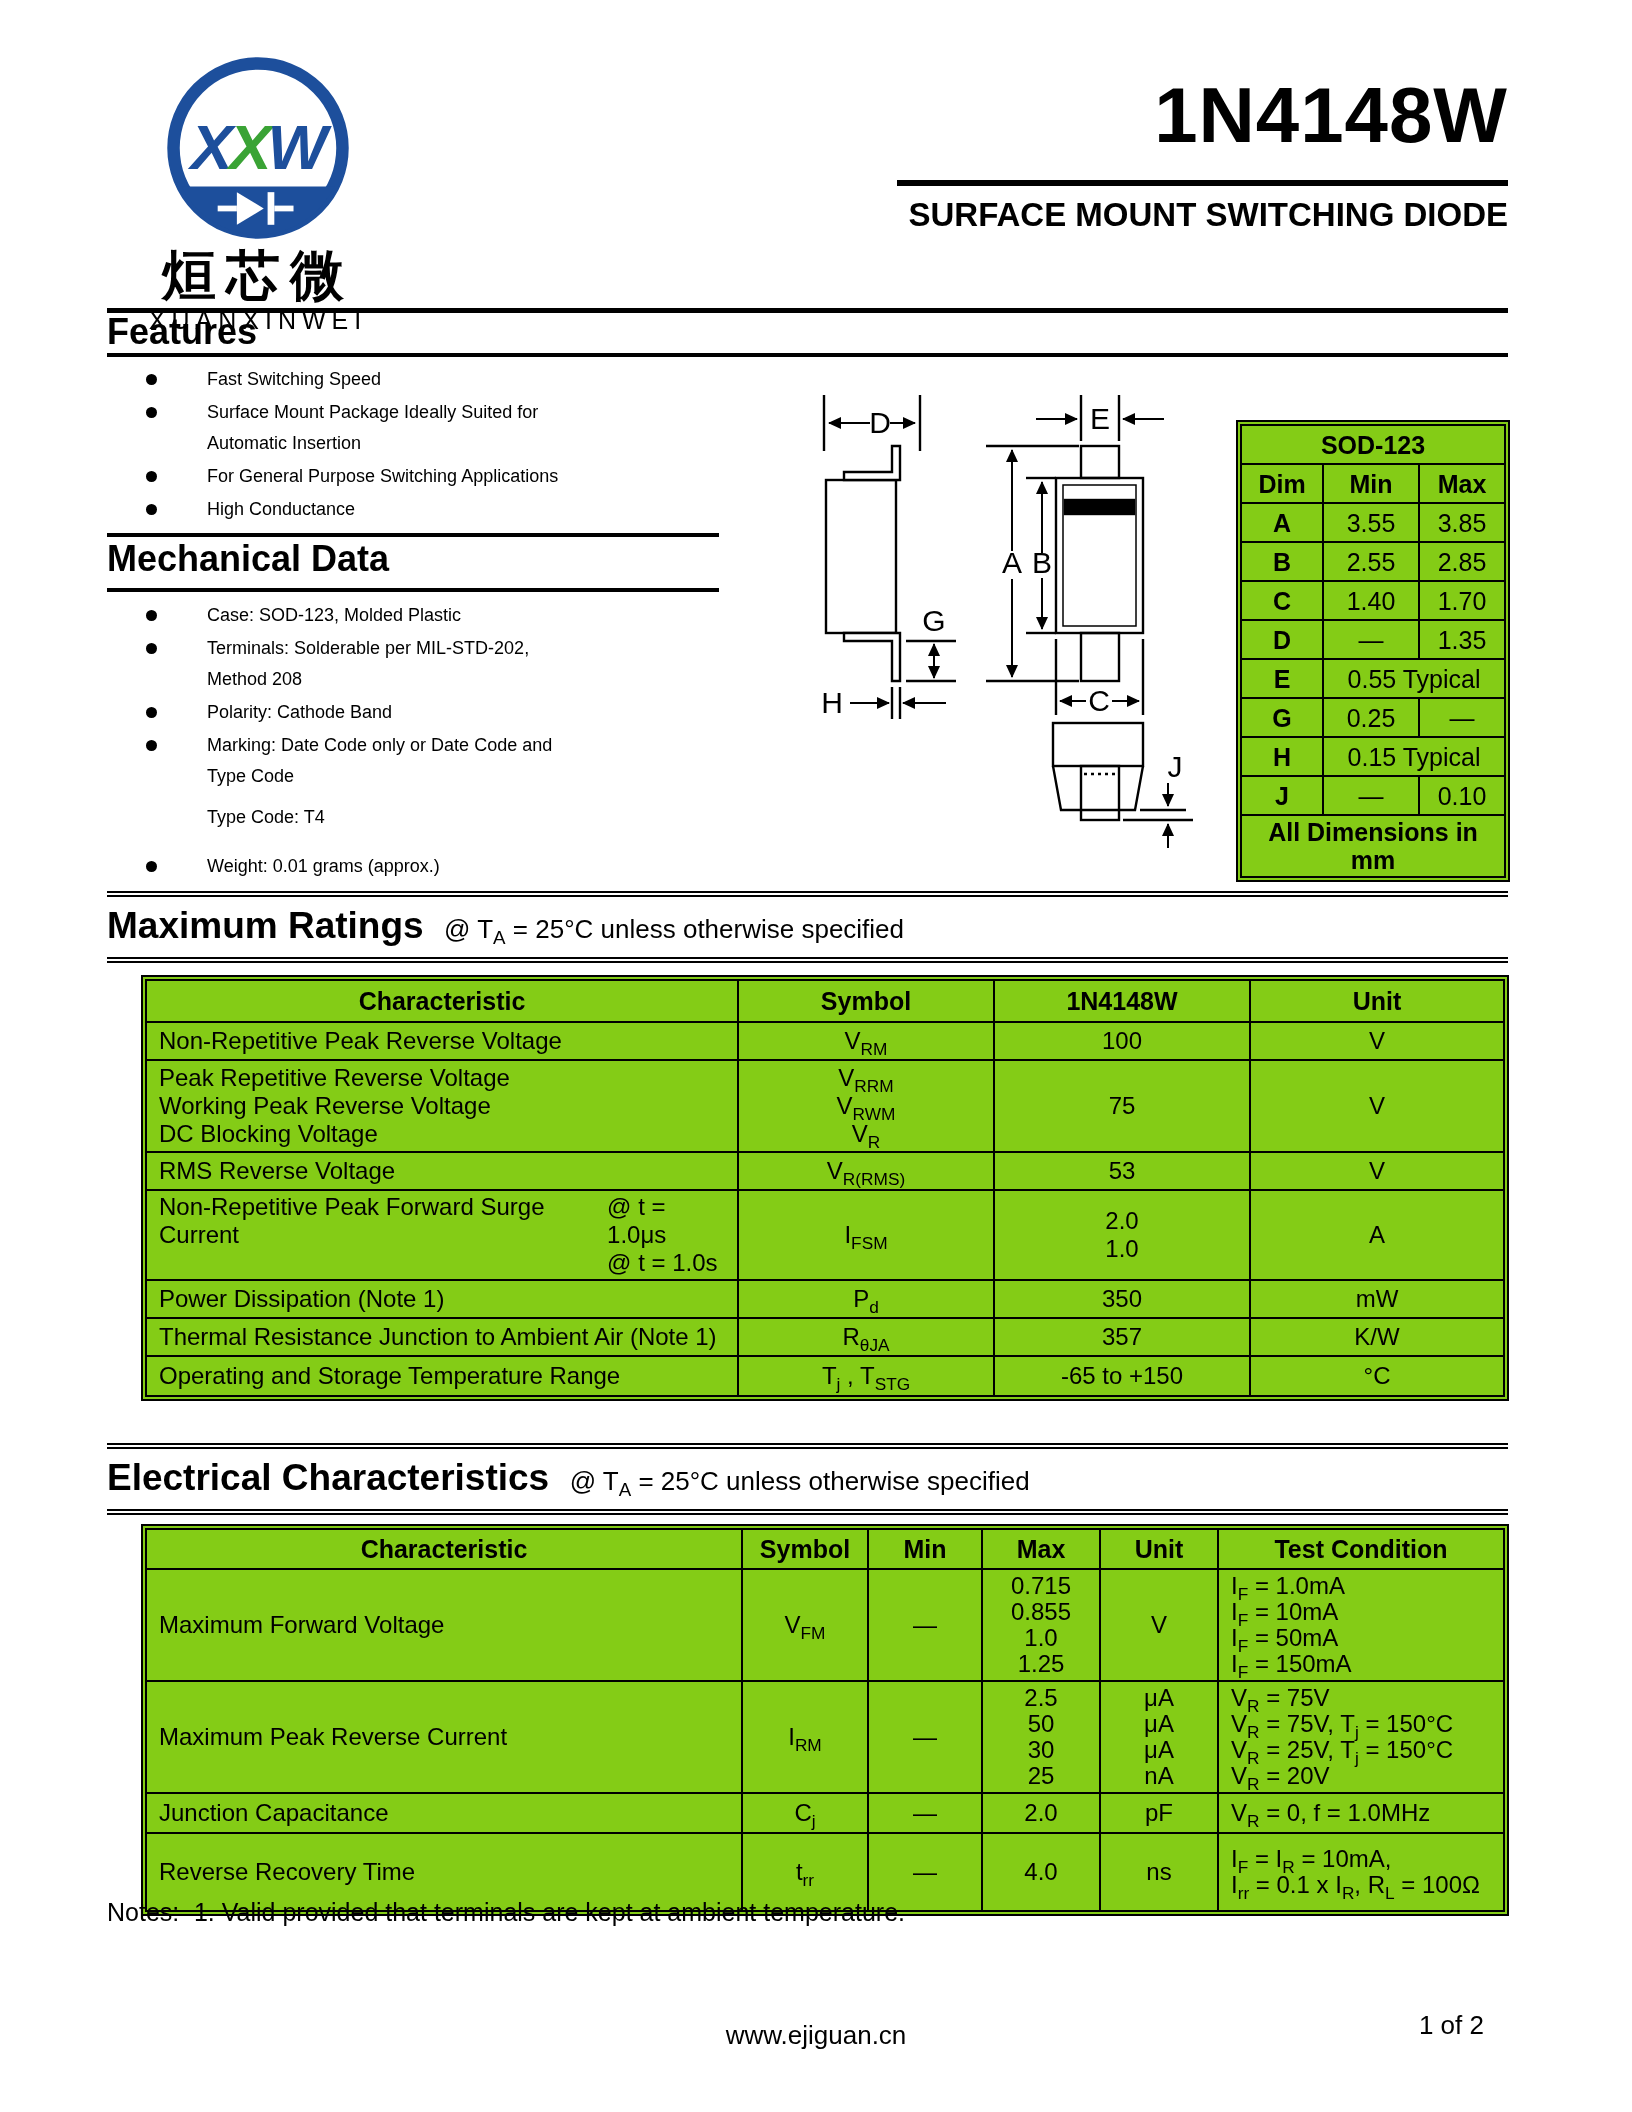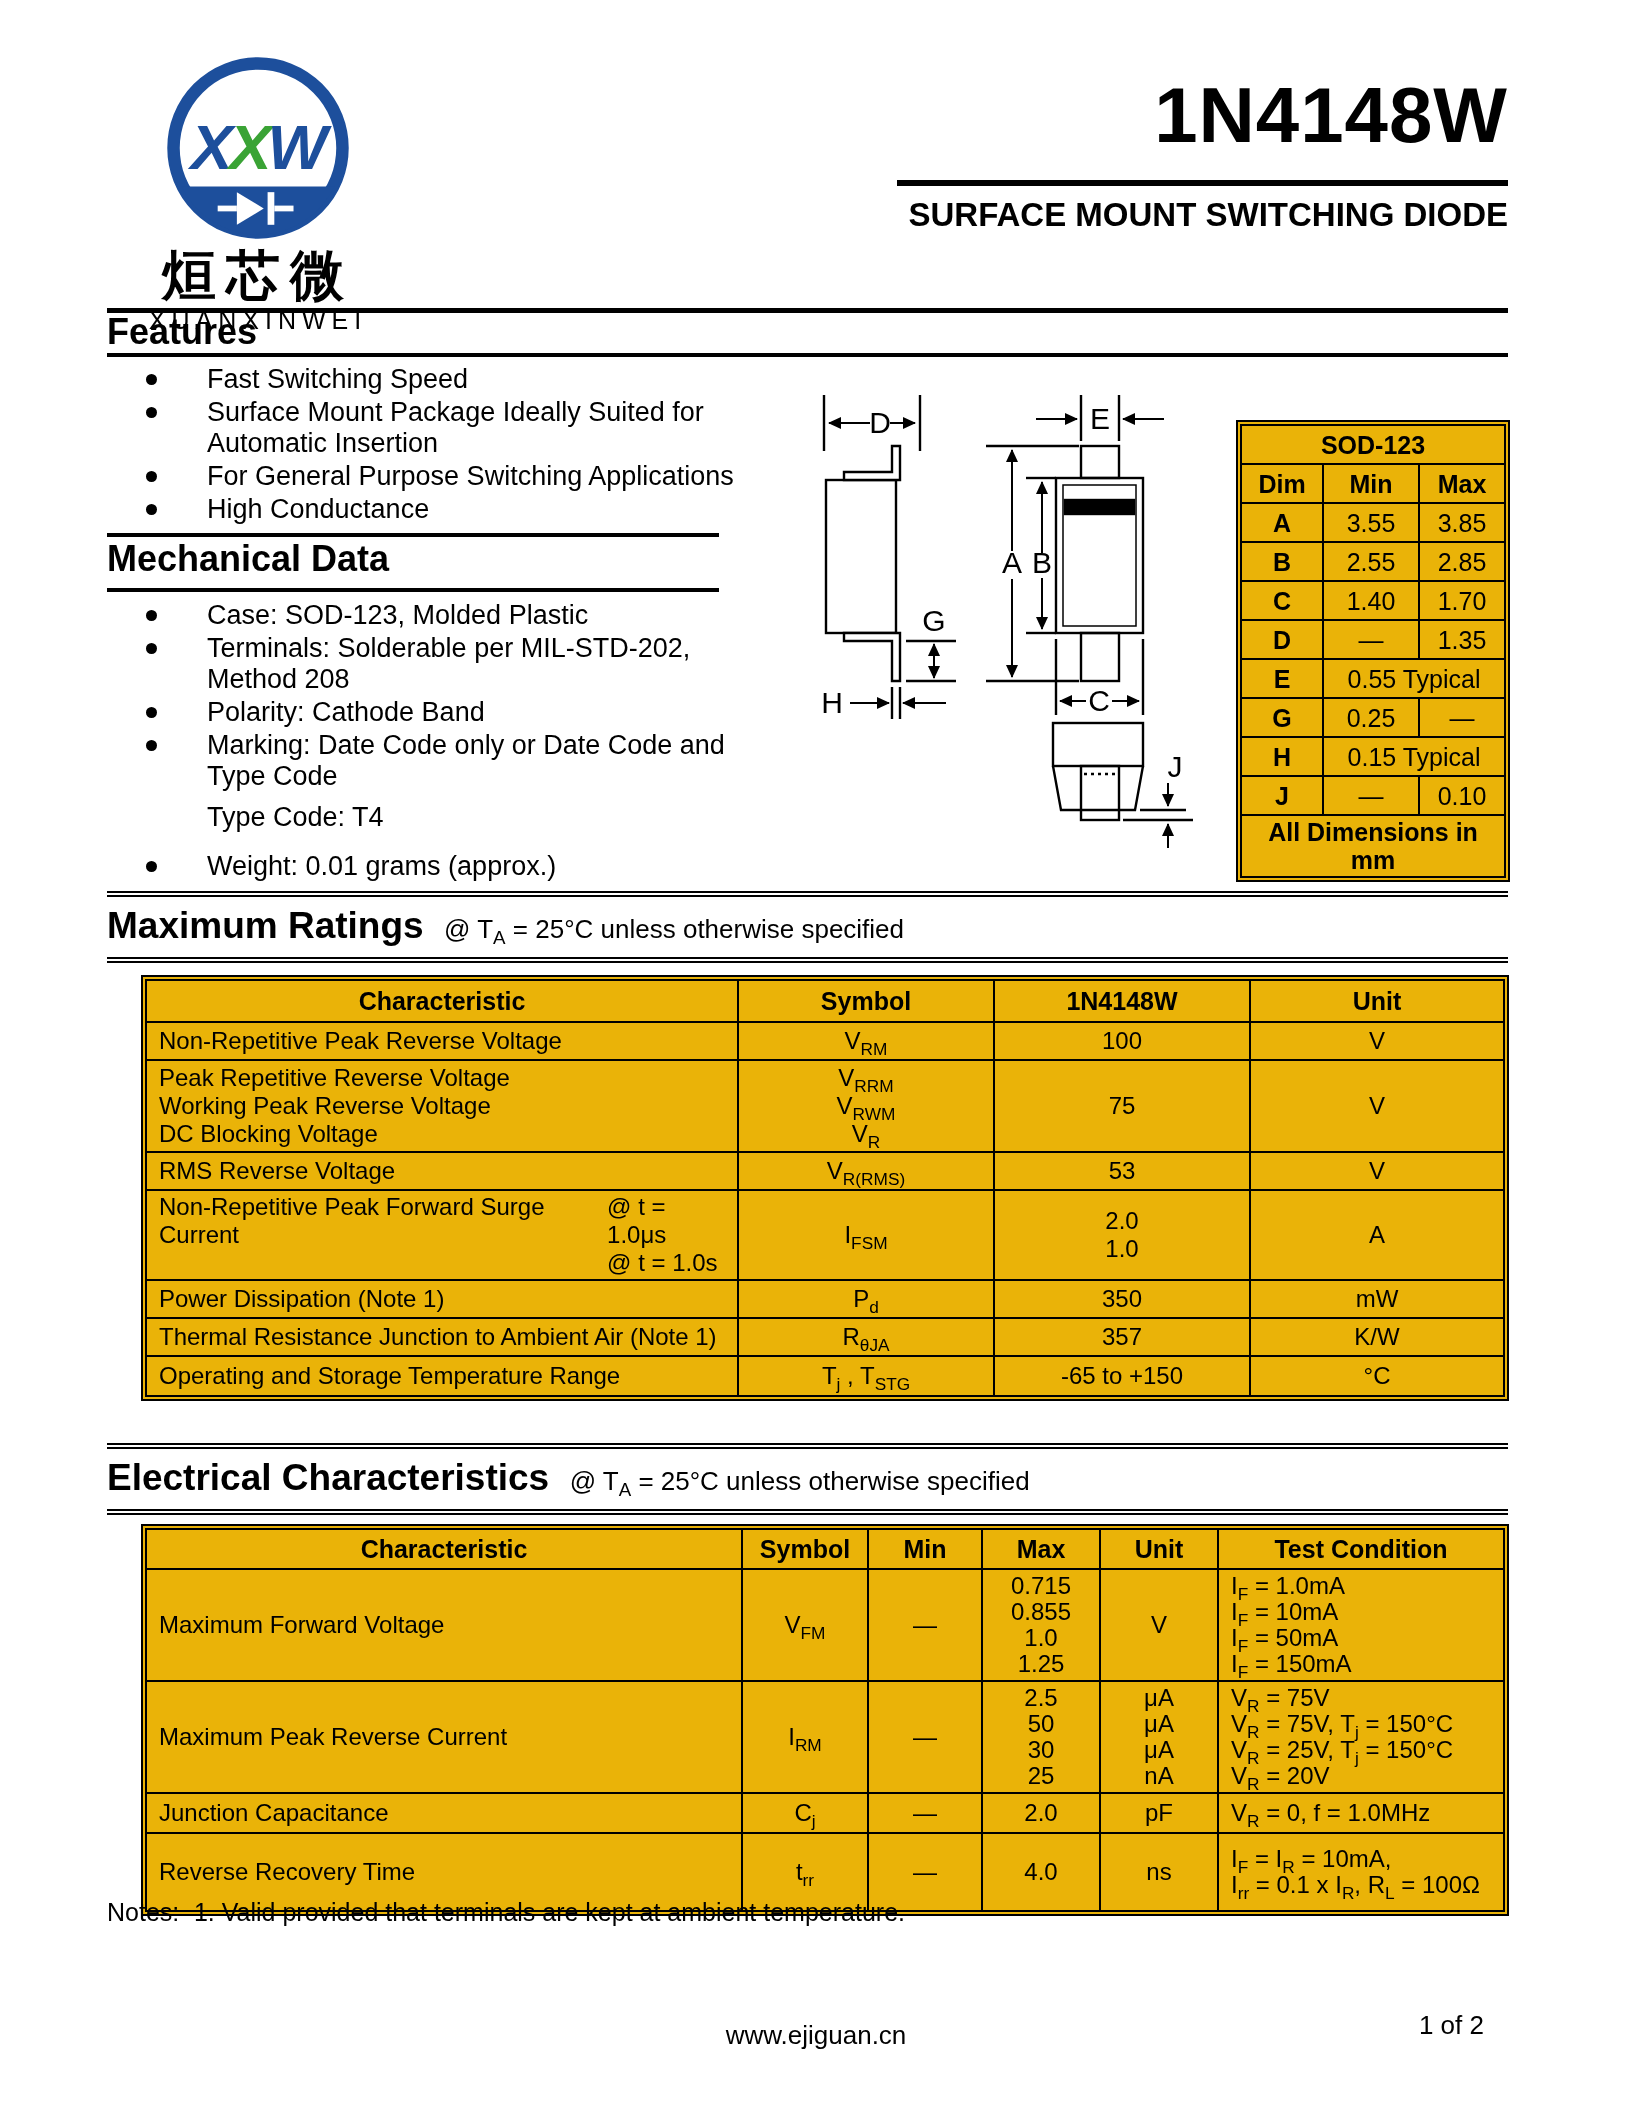--- a/index.html
+++ b/index.html
@@ -21,30 +21,30 @@
 
   
   .h1{position:absolute;font-size:36px;font-weight:bold;line-height:40px;}
   .big-head{position:absolute;left:107px;width:1401px;border-top:6px double #000;
             border-bottom:6px double #000;padding:8px 0 10px 0;}
   .big-head .t{font-size:37px;font-weight:bold;}
   .big-head .cond{font-size:26px;font-weight:normal;margin-left:16px;}
   sub{font-size:72%;line-height:0;}
 
   
-  .blist{position:absolute;font-size:27px;line-height:31px;}
+  .blist{position:absolute;font-size:18px;line-height:31px;}
   .b-item{display:flex;margin-bottom:2px;}
   .bullet{flex:0 0 auto;width:11px;height:11px;border-radius:50%;background:#000;
           margin:10px 0 0 14px;}
   .b-text{margin-left:50px;}
   .no-bullet{margin:10px 0 0 75px;line-height:31px;}
   .weight-gap{margin-top:18px;}
 
   
-  .twrap{position:absolute;border:2px solid #000;padding:2px;background:#eab308;}
+  .twrap{position:absolute;border:2px solid #000;padding:2px;background:#84cc16;}
   .twrap table{border-collapse:collapse;border:2px solid #000;table-layout:fixed;}
   .twrap th,.twrap td{border:2px solid #000;text-align:center;vertical-align:middle;
                       font-size:24px;line-height:28px;padding:2px 4px;}
   .twrap th{font-weight:bold;font-size:25px;}
   .cl{text-align:left !important;padding-left:12px !important;}
 
   .mr-table{width:1358px;}
   .mrc1{width:592px;}.mrc2{width:256px;}.mrc3{width:256px;}.mrc4{width:254px;}
 
   .ec-table{width:1358px;}

